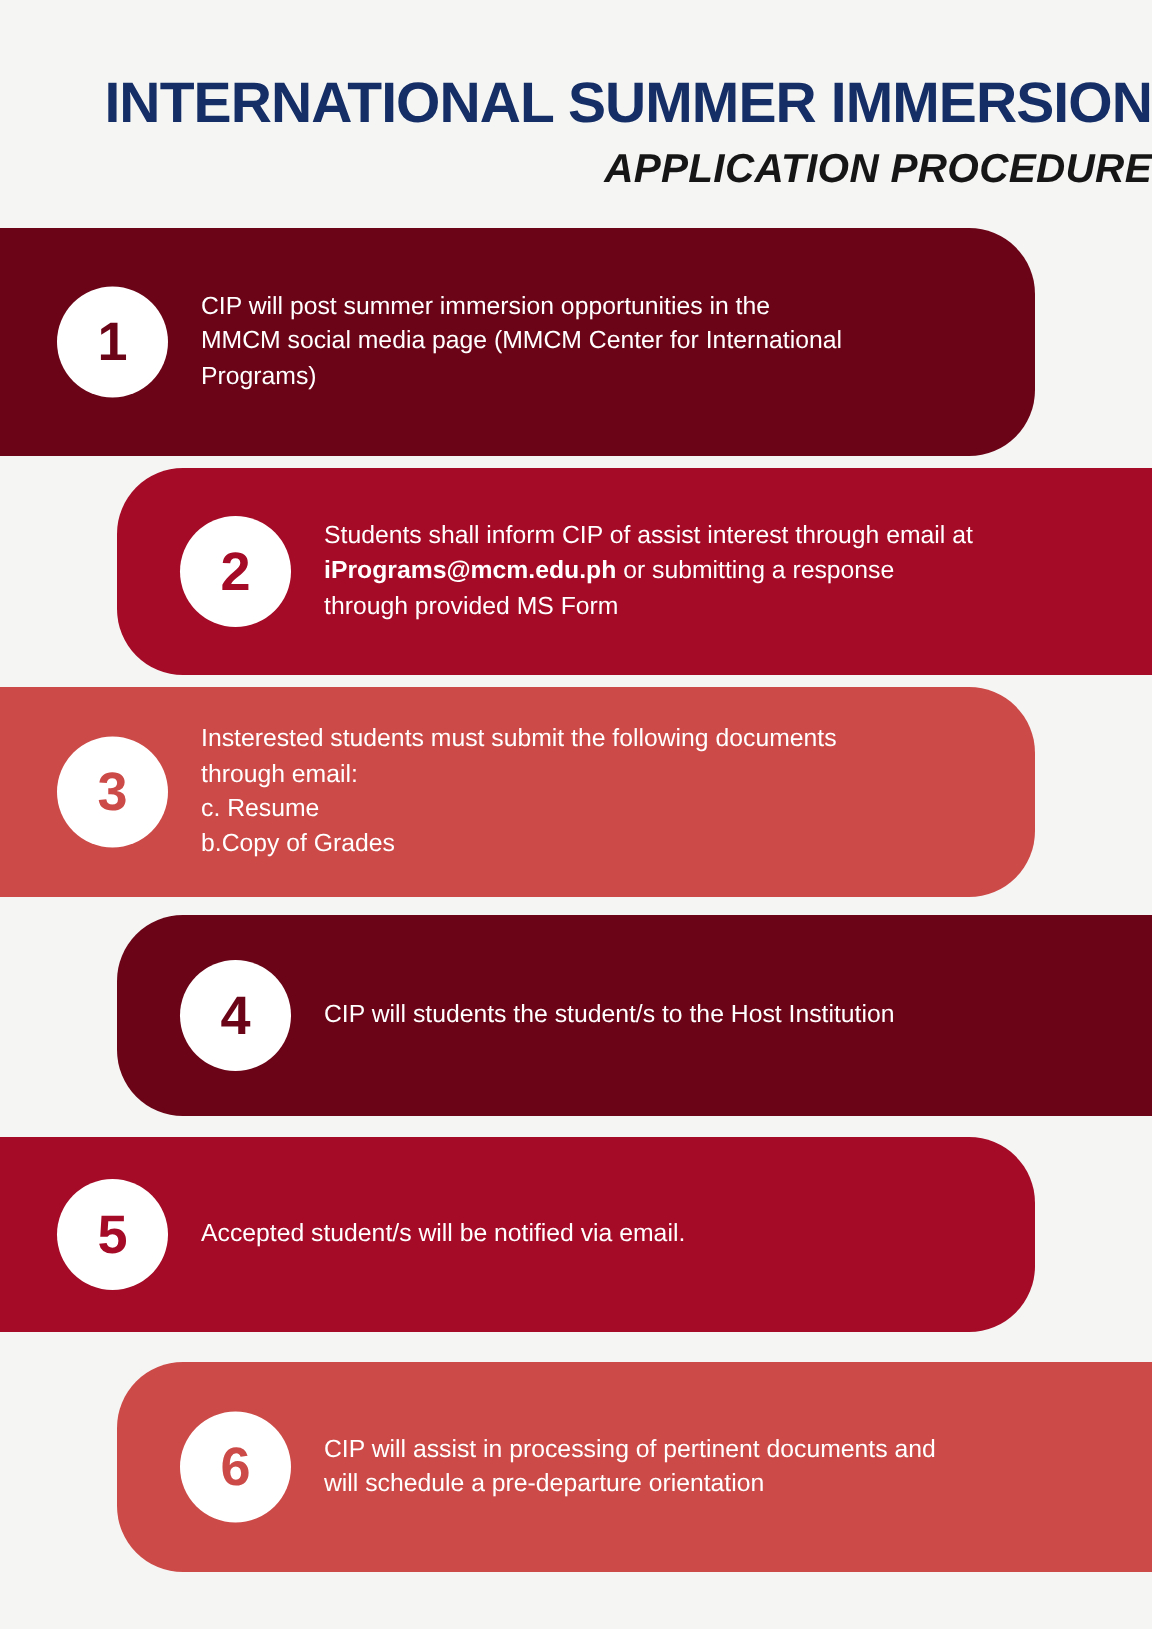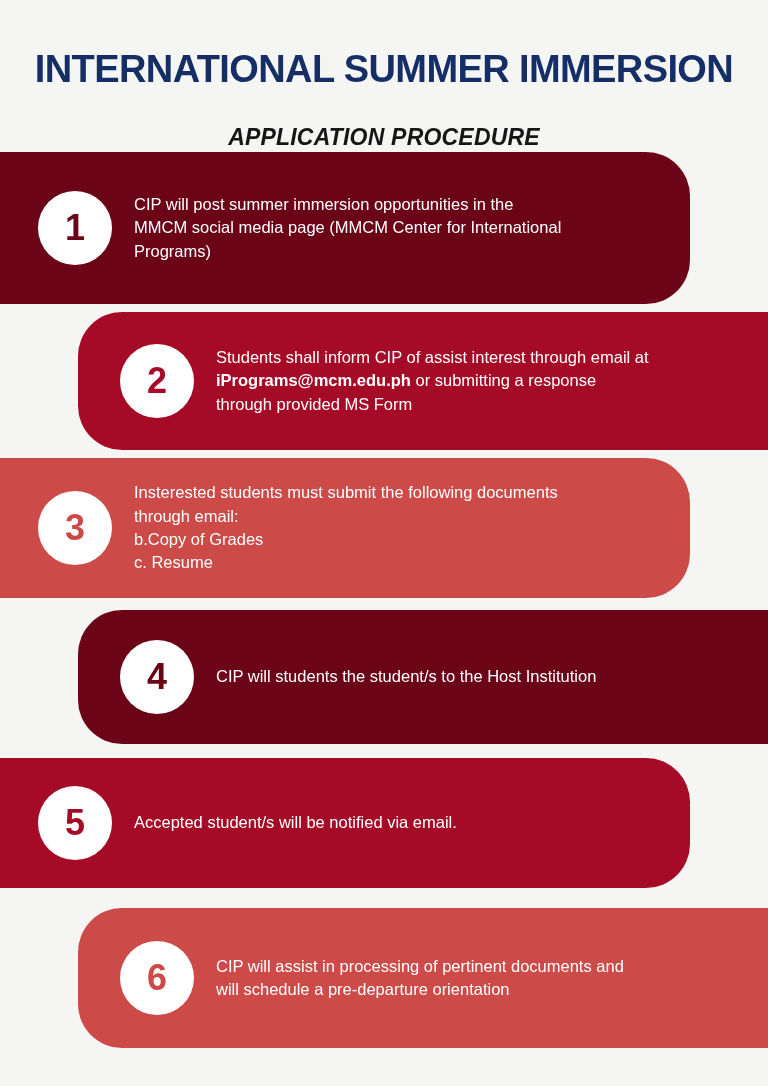--- a/index.html
+++ b/index.html
@@ -15,47 +15,46 @@
     position: relative;
   }
 
   
   .header {
     position: absolute;
     top: 0;
     left: 0;
     width: 768px;
     height: 152px;
-    text-align: center;
+    text-align: right;
     border-radius: 28px;
   }
   .title {
     position: absolute;
     top: 50px;
     left: 0;
     width: 768px;
     font-size: 38px;
     font-weight: bold;
     letter-spacing: -0.6px;
     color: #152f66;
     line-height: 1;
     white-space: nowrap;
   }
   .subtitle {
     position: absolute;
     top: 96px;
     left: 0;
     width: 768px;
-    font-size: 23px;
+    font-size: 27px;
     font-weight: bold;
     font-style: italic;
     letter-spacing: 0.2px;
     color: #161616;
     line-height: 1.2;
-    margin-top: 28px;
   }
 
   
   .steps {
     position: absolute;
     top: 0;
     left: 0;
     width: 768px;
     height: 1086px;
   }
@@ -148,22 +147,22 @@
     </div>
   </div>
 
   <div class="step left" style="top:458px; height:140px; width:690px; background:#cc4a47;">
     <div class="num-circle" style="color:#cc4a47;">
       <span>3</span>
     </div>
     <div class="step-text">
       <div>Insterested students must submit the following documents</div>
       <div>through email:</div>
+      <div>c. Resume</div>
       <div>b.Copy of Grades</div>
-      <div>c. Resume</div>
     </div>
   </div>
 
   <div class="step right" style="top:610px; height:134px; background:#6b0417;">
     <div class="num-circle" style="color:#6b0417;">
       <span>4</span>
     </div>
     <div class="step-text">
       <div>CIP will students the student/s to the Host Institution</div>
     </div>

